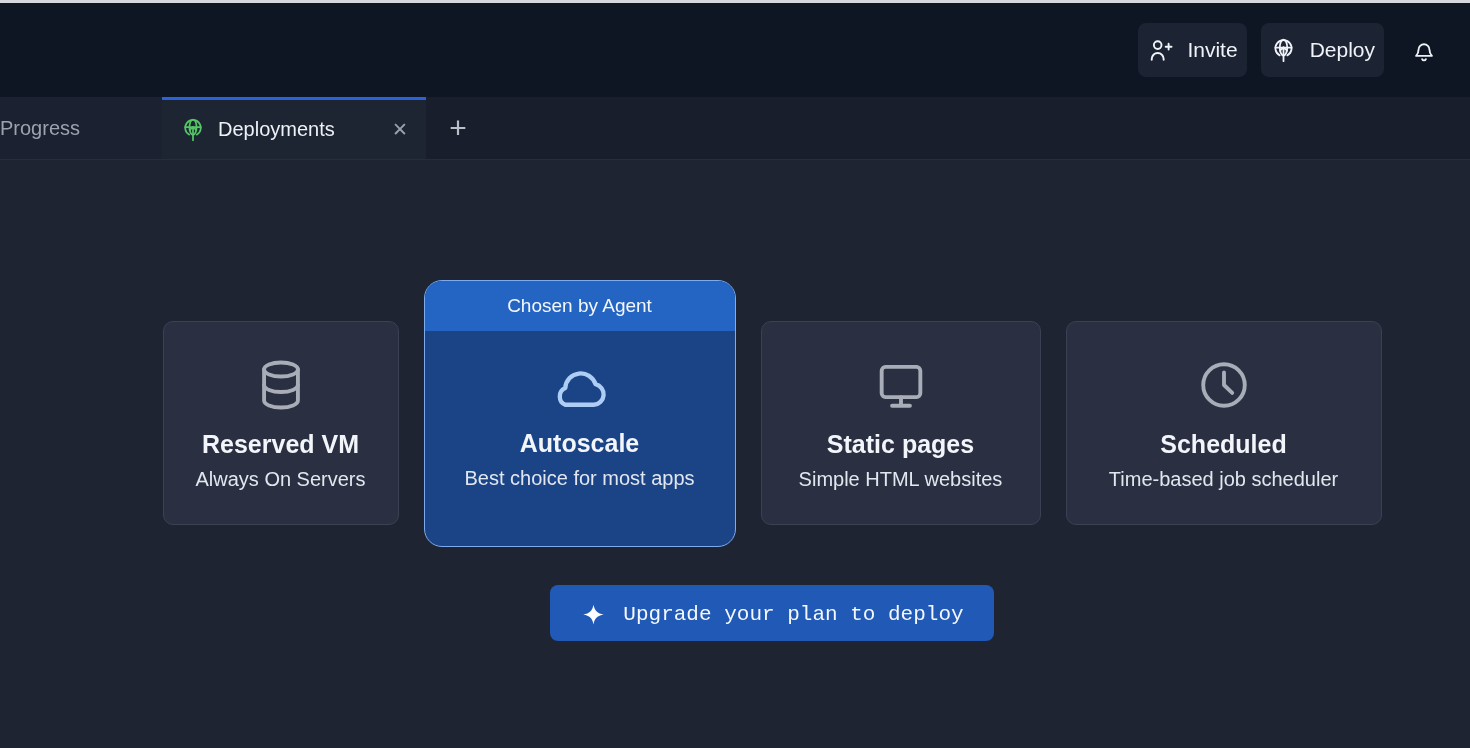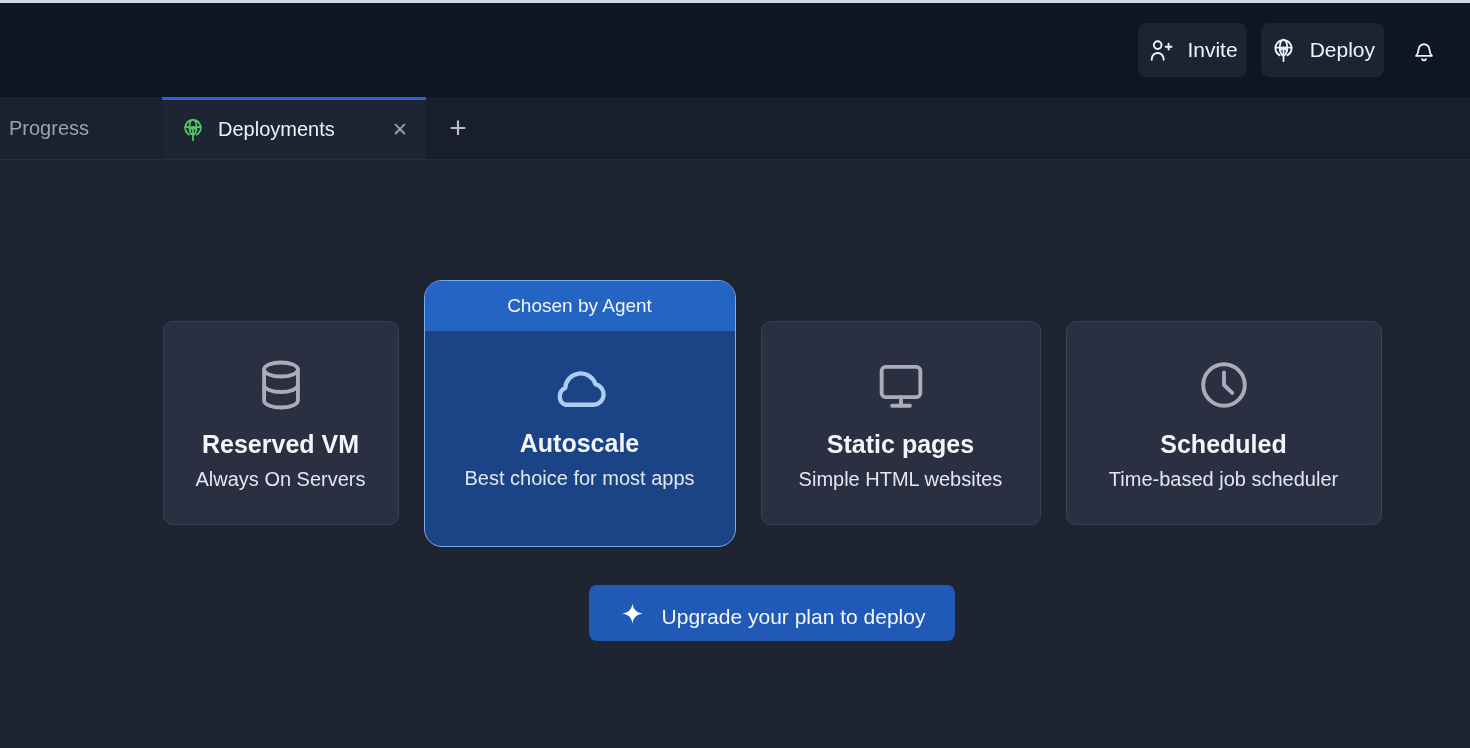--- a/index.html
+++ b/index.html
@@ -14,21 +14,21 @@
     background:#1c2332; border:none; border-radius:8px; color:#f0f3f8; font-size:21px;
     font-family:inherit; cursor:pointer; }
   .topbar-btn + .topbar-btn { margin-left:14px; }
   .bell-wrap { margin-left:26px; margin-right:12px; display:flex; align-items:center; cursor:pointer; }
   .icon-svg { display:block; }
 
   
   .tabstrip { height:63px; background:#181e2c; display:flex; align-items:stretch;
     border-bottom:1px solid #262d3c; }
   .tab { display:flex; align-items:center; font-size:20px; cursor:pointer; }
-  .tab-progress { width:162px; padding-left:9px; color:#9ca2ae; background:#1b2130; }
+  .tab-progress { width:162px; color:#9ca2ae; background:#1b2130; }
   .tab-active { width:264px; padding:15px 18px; gap:12px; background:#1d2533;
     border-top:3px solid #2a62da; color:#eef1f6; font-weight:500; }
   .tab-close { margin-left:auto; color:#9aa0ac; font-size:19px; cursor:pointer; line-height:1; }
   .new-tab { width:44px; display:flex; align-items:center; justify-content:center;
     margin-left:10px; color:#b9bec9; font-size:30px; font-weight:300; cursor:pointer; }
 
   
   .main { height:588px; background:#1e2432; }
   .main-inner { padding-left:74px; padding-top:120px; display:flex; flex-direction:column;
     align-items:center; }
@@ -44,23 +44,23 @@
   .card-static   { width:280px; }
   .card-sched    { width:316px; }
 
   .card-chosen { width:312px; height:267px; background:#1b4486; border:1.5px solid #7cabf0;
     border-radius:18px; display:flex; flex-direction:column; cursor:pointer; overflow:hidden; }
   .chosen-banner { height:50px; background:#2464c2; display:flex; align-items:center;
     justify-content:center; color:#f3f7fc; font-size:19px; }
   .chosen-body { flex:1; display:flex; flex-direction:column; align-items:center;
     justify-content:center; padding-bottom:26px; }
 
-  .cta-btn { margin-top:38px; height:56px; display:flex; align-items:flex-end; gap:16px;
-    padding:12px 30px; background:#2159b6; border:none; border-radius:8px; color:#f4f7fb;
-    font-size:21px; font-weight:500; font-family:Liberation Sans, sans-serif; cursor:pointer; }
+  .cta-btn { margin-top:38px; height:56px; display:flex; align-items:flex-start; gap:16px;
+    padding:18px 30px; background:#2159b6; border:none; border-radius:8px; color:#f4f7fb;
+    font-size:21px; font-weight:500; font-family:Liberation Mono, monospace; cursor:pointer; }
 </style>
 </head>
 <body>
 
 <div class="window-edge"></div>
 
 <header class="topbar">
   <button class="topbar-btn">
     <span>
       <svg class="icon-svg" width="27" height="27" viewBox="0 0 24 24" fill="none" stroke="#f0f3f8" stroke-width="1.7" stroke-linecap="round" stroke-linejoin="round">

